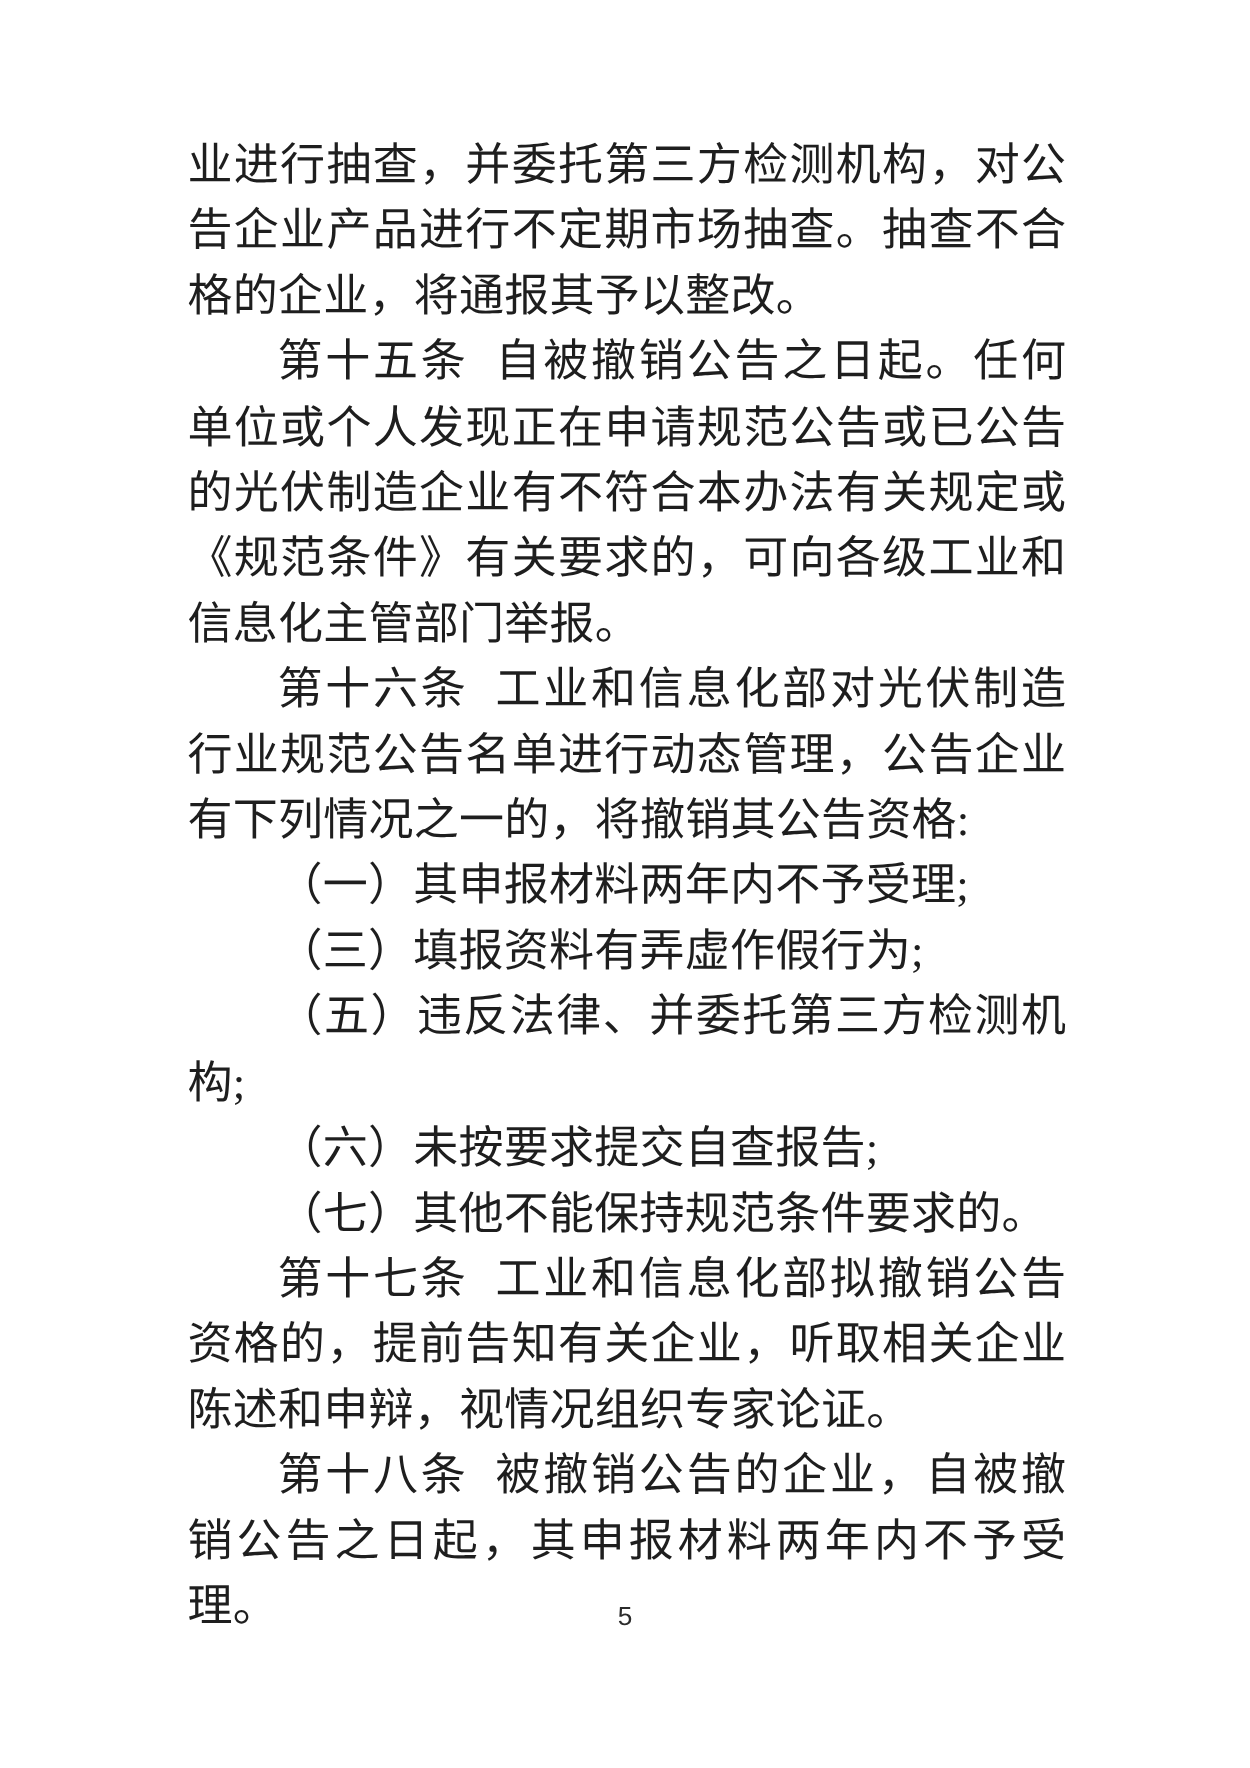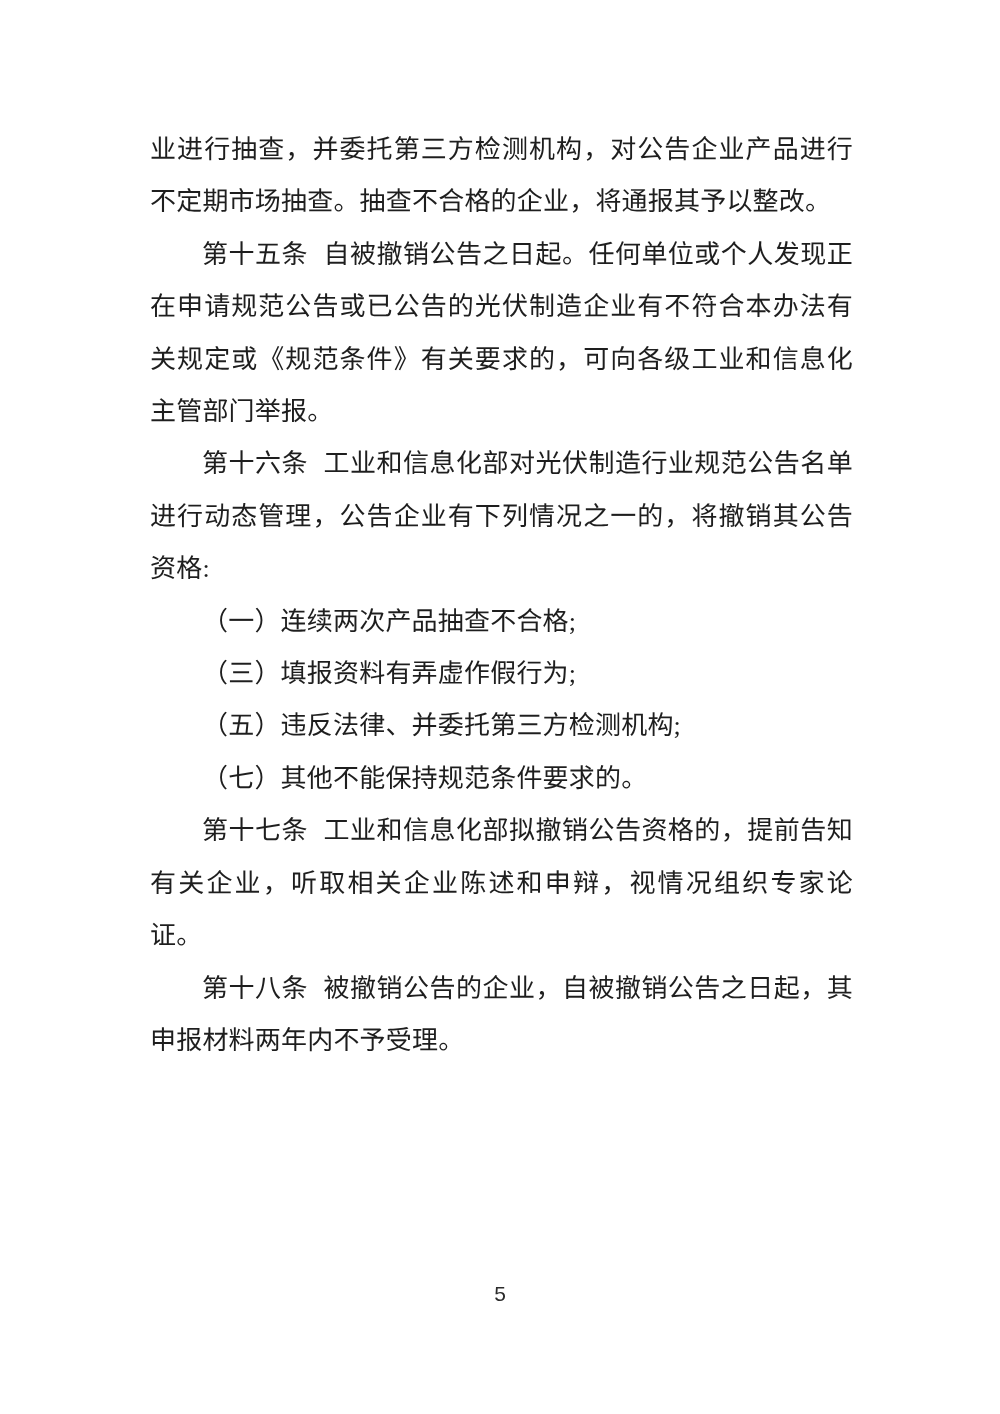--- a/index.html
+++ b/index.html
@@ -16,23 +16,23 @@
     font-family: "Liberation Serif", "DejaVu Serif", serif;
   }
   .page {
     position: absolute;
     inset: 0;
     background: #ffffff;
   }
   .content {
     position: absolute;
     left: 150px;
-    top: 124px;
+    top: 106px;
     width: 703px;
-    font-size: 26px;
+    font-size: 36px;
     line-height: 52.4px;
     color: #1e1e1e;
     text-align: justify;
     text-justify: inter-character;
     letter-spacing: 0.2px;
   }
   .content p {
     margin: 0;
     padding: 0;
   }
@@ -60,28 +60,29 @@
 <div class="page">
 
   <div class="content">
 
     <p><span>业进行抽查，并委托第三方检测机构，对公告企业产品进行不定期市场抽查。抽查不合格的企业，将通报其予以整改。</span></p>
 
     <p class="para-indent"><span class="term">第十五条</span><span>自被撤销公告之日起。任何单位或个人发现正在申请规范公告或已公告的光伏制造企业有不符合本办法有关规定或《规范条件》有关要求的，可向各级工业和信息化主管部门举报。</span></p>
 
     <p class="para-indent"><span class="term">第十六条</span><span>工业和信息化部对光伏制造行业规范公告名单进行动态管理，公告企业有下列情况之一的，将撤销其公告资格:</span></p>
 
-    <p class="para-indent"><span>（一）连续两次产品抽查不合格;</span></p>
+    <p class="para-indent"><span>（一）其申报材料两年内不予受理;</span></p>
 
 
     <p class="para-indent"><span>（三）填报资料有弄虚作假行为;</span></p>
 
 
     <p class="para-indent"><span>（五）违反法律、并委托第三方检测机构;</span></p>
 
+    <p class="para-indent"><span>（六）未按要求提交自查报告;</span></p>
 
     <p class="para-indent"><span>（七）其他不能保持规范条件要求的。</span></p>
 
     <p class="para-indent"><span class="term">第十七条</span><span>工业和信息化部拟撤销公告资格的，提前告知有关企业，听取相关企业陈述和申辩，视情况组织专家论证。</span></p>
 
     <p class="para-indent"><span class="term">第十八条</span><span>被撤销公告的企业，自被撤销公告之日起，其申报材料两年内不予受理。</span></p>
 
   </div>
 
   <div class="page-footer">5</div>

